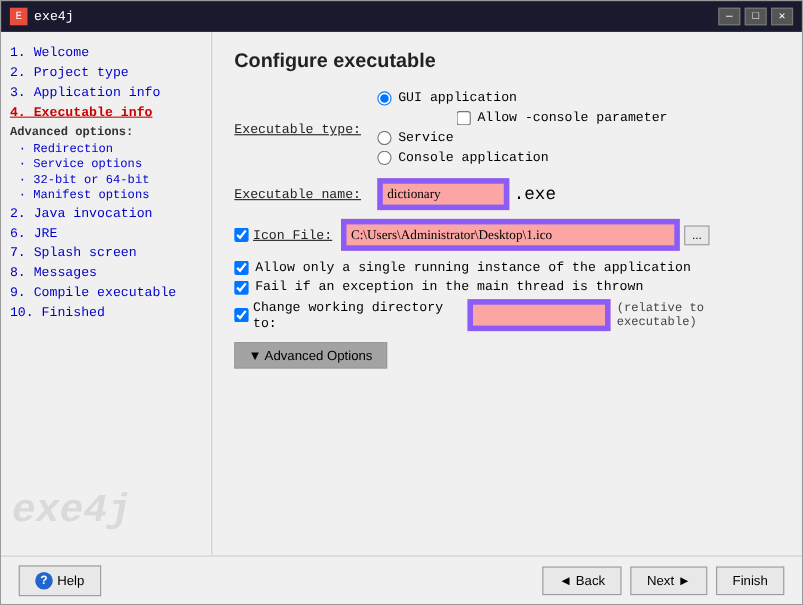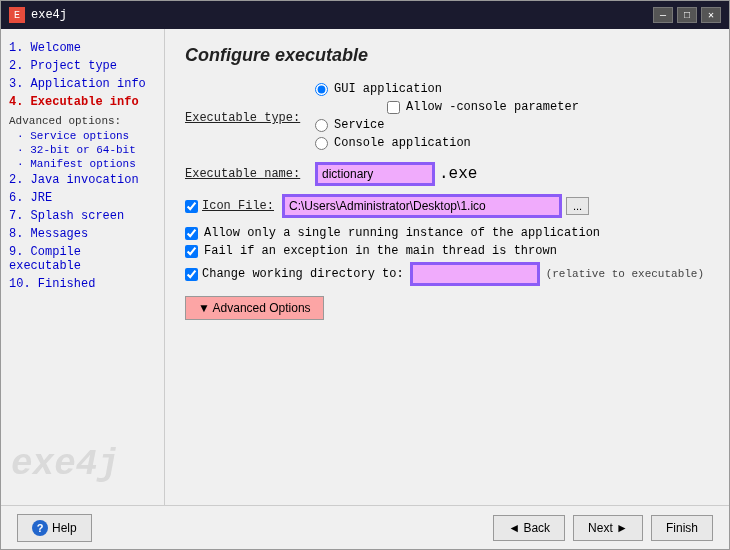--- a/index.html
+++ b/index.html
@@ -73,49 +73,51 @@
     }
 
     .window-body {
       display: flex;
       flex: 1;
       overflow: hidden;
     }
 
     
     .sidebar {
-      width: 164px;
+      width: 192px;
       background: #f0f0f0;
       border-right: 1px solid #ccc;
       padding: 10px 8px;
       flex-shrink: 0;
       position: relative;
     }
 
     .sidebar-item {
       font-size: 12px;
       padding: 2px 0;
       cursor: pointer;
       color: #333;
     }
 
     .sidebar-item.active {
       color: #cc0000;
       font-weight: bold;
+      text-decoration: underline;
     }
 
     .sidebar-item.link {
       color: #0000cc;
     }
 
     .sidebar-section-label {
       font-size: 11px;
       color: #333;
       margin-top: 4px;
       margin-bottom: 2px;
+      font-weight: bold;
     }
 
     .sidebar-sub {
       font-size: 11px;
       color: #0000cc;
       padding-left: 6px;
       padding: 1px 0 1px 8px;
       cursor: pointer;
     }
 
@@ -135,21 +137,20 @@
       padding: 16px 20px;
       overflow-y: auto;
     }
 
     .page-title {
       font-size: 18px;
       font-weight: bold;
       margin-bottom: 16px;
       color: #222;
       font-family: Arial, sans-serif;
-      font-style: italic;
     }
 
     .form-row {
       display: flex;
       align-items: center;
       margin-bottom: 8px;
       font-size: 12px;
     }
 
     .form-label {
@@ -180,38 +181,38 @@
     .checkbox-option input[type="checkbox"] {
       margin-right: 6px;
     }
 
     .indent {
       margin-left: 24px;
       padding-left: 48px;
     }
 
     .text-input {
-      border: 3px solid #8b5cf6;
+      border: 5px solid #8b5cf6;
       padding: 2px 4px;
       font-size: 12px;
-      font-family: Liberation Sans, sans-serif;
-      background: #f0abfc;
+      font-family: Liberation Serif, serif;
+      background: #fca5a5;
     }
 
     .exe-name-input {
       width: 120px;
     }
 
     .exe-suffix {
       margin-left: 4px;
       font-size: 16px;
     }
 
     .icon-file-input {
-      width: 280px;
+      width: 308px;
     }
 
     .browse-btn {
       margin-left: 4px;
       padding: 2px 6px;
       border: 1px solid #999;
       background: #e8e8e8;
       cursor: pointer;
       font-size: 11px;
     }
@@ -225,21 +226,21 @@
       font-size: 11px;
       color: #444;
     }
 
     .advanced-btn {
       display: flex;
       align-items: center;
       gap: 4px;
       padding: 4px 12px;
       border: 1px solid #999;
-      background: #fca5a5;
+      background: #a3a3a3;
       cursor: pointer;
       font-size: 12px;
       margin-top: 10px;
     }
 
     
     .bottom-bar {
       height: 44px;
       background: #f0f0f0;
       border-top: 1px solid #ccc;
@@ -295,20 +296,21 @@
 
   <div class="window-body">
 
     <div class="sidebar">
       <div class="sidebar-item link">1.  Welcome</div>
       <div class="sidebar-item link">2.  Project type</div>
       <div class="sidebar-item link">3.  Application info</div>
       <div class="sidebar-item active">4.  Executable info</div>
 
       <div class="sidebar-section-label">Advanced options:</div>
+      <div class="sidebar-sub">· Redirection</div>
       <div class="sidebar-sub">· Service options</div>
       <div class="sidebar-sub">· 32-bit or 64-bit</div>
       <div class="sidebar-sub">· Manifest options</div>
 
       <div class="sidebar-item link">2.  Java invocation</div>
       <div class="sidebar-item link">6.  JRE</div>
       <div class="sidebar-item link">7.  Splash screen</div>
       <div class="sidebar-item link">8.  Messages</div>
       <div class="sidebar-item link">9.  Compile executable</div>
       <div class="sidebar-item link">10. Finished</div>

